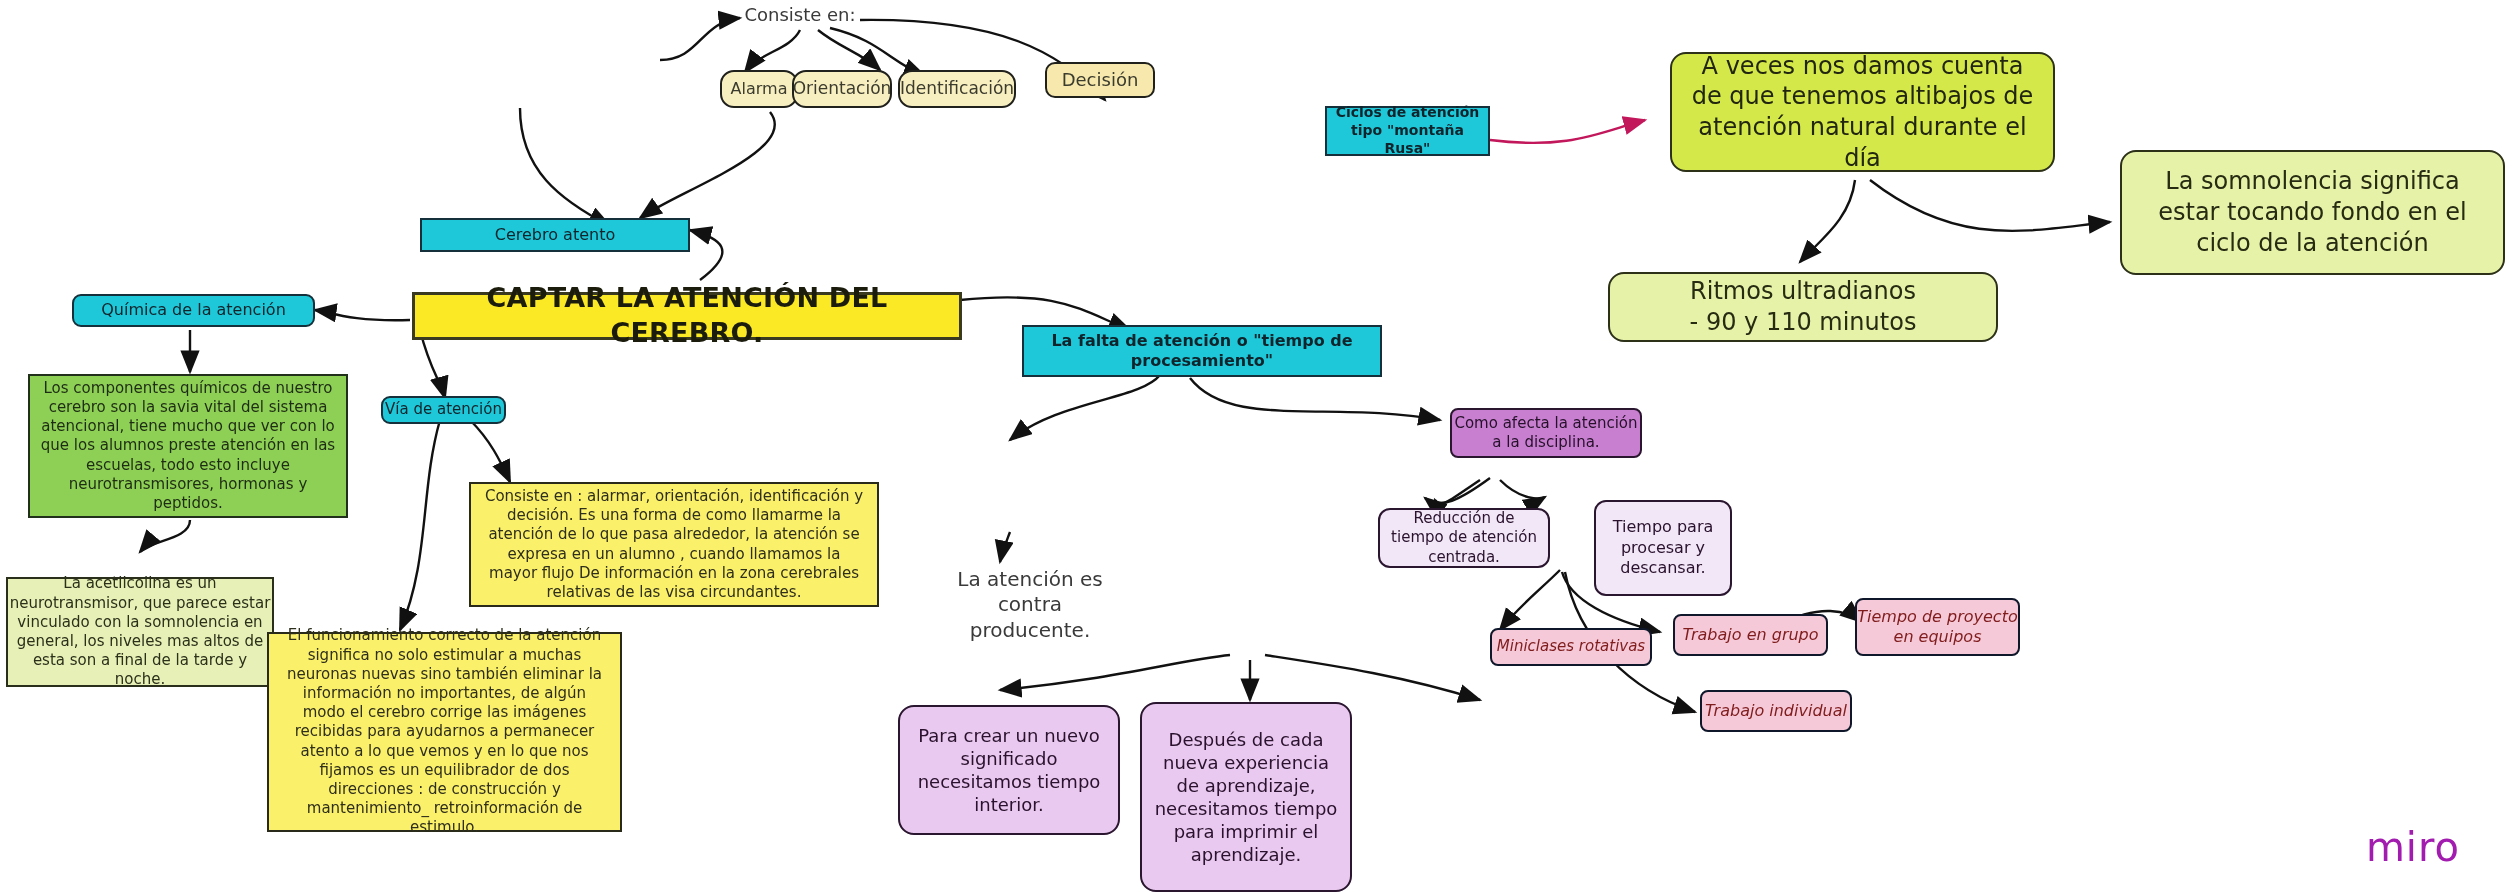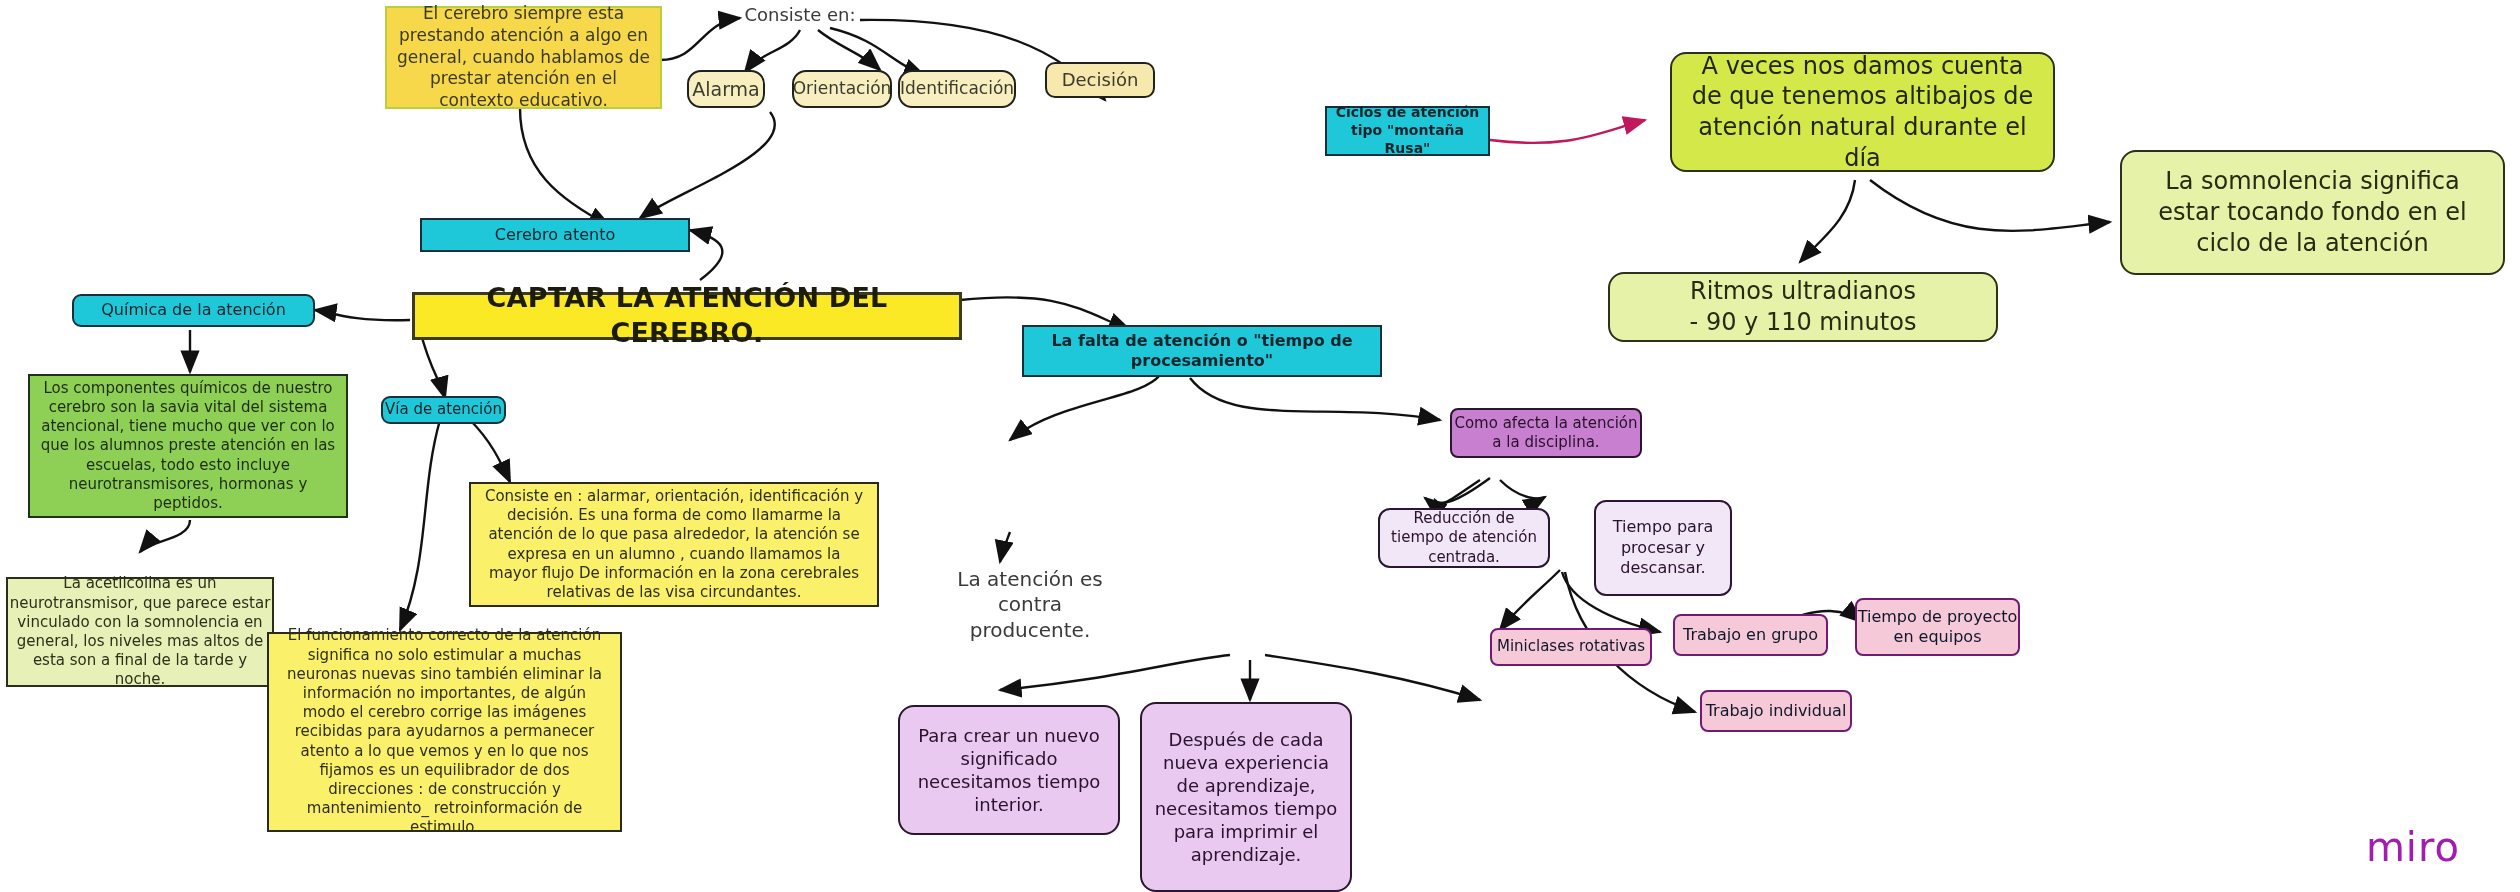--- a/index.html
+++ b/index.html
@@ -126,23 +126,24 @@
     color:#2a122e;
   }
   .lav-pale{
     background:#f2e7f6;
     border:2px solid #2b1630;
     border-radius:12px;
     color:#2a122e;
   }
   .pink{
     background:#f6c9d8;
-    border:2px solid #701a75;
+    border:2px solid #0f172a;
     border-radius:8px;
-    color:#0f172a;
+    color:#7f1d1d;
+    font-style:italic;
   }
   .plain-text{
     background:transparent;
     border:none;
     color:#3a3a3a;
   }
   .watermark{
     position:absolute;
     right:60px;
     bottom:22px;
@@ -222,25 +223,24 @@
 
       <path d="M1855,180 C1850,220 1820,240 1800,262"></path>
 
       <path d="M1870,180 C1960,250 2030,230 2110,222"></path>
     </g>
     <g fill="none" stroke="#c2185b" stroke-width="2.4" marker-end="url(#ahm)">
       <path d="M1490,140 C1570,150 1600,132 1645,120"></path>
     </g>
   </svg>
 
-  <div class="node sticky-yellow" style="left:385px;top:6px;width:277px;height:103px;font-size:17px;padding:6px 10px;">El cerebro siempre esta prestando atención a algo en general, cuando hablamos de prestar atención en el contexto educativo.</div>
 
   <div class="node plain-text" style="left:730px;top:0px;width:140px;height:30px;font-size:18px;">Consiste en:</div>
 
-  <div class="node rr-cream" style="left:687px;top:70px;width:78px;height:38px;font-size:19px;">Alarma</div>
+  <div class="node rr-cream" style="left:720px;top:70px;width:78px;height:38px;font-size:16px;">Alarma</div>
 
   <div class="node rr-cream" style="left:792px;top:70px;width:100px;height:38px;font-size:17px;">Orientación</div>
 
   <div class="node rr-cream" style="left:898px;top:70px;width:118px;height:38px;font-size:17px;">Identificación</div>
 
   <div class="node rr-cream-2" style="left:1045px;top:62px;width:110px;height:36px;font-size:18px;">Decisión</div>
 
   <div class="node cyan" style="left:1325px;top:106px;width:165px;height:50px;font-size:14px;">Ciclos de atención
 tipo "montaña Rusa"</div>
 

